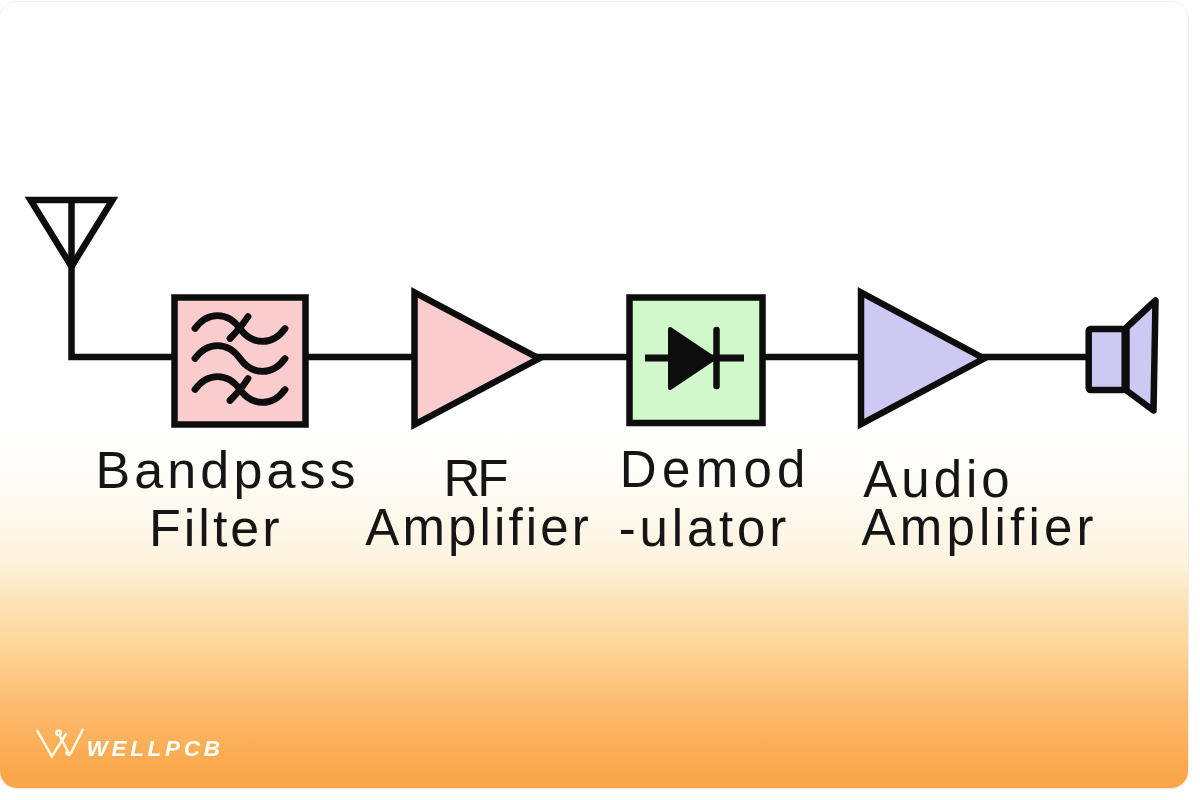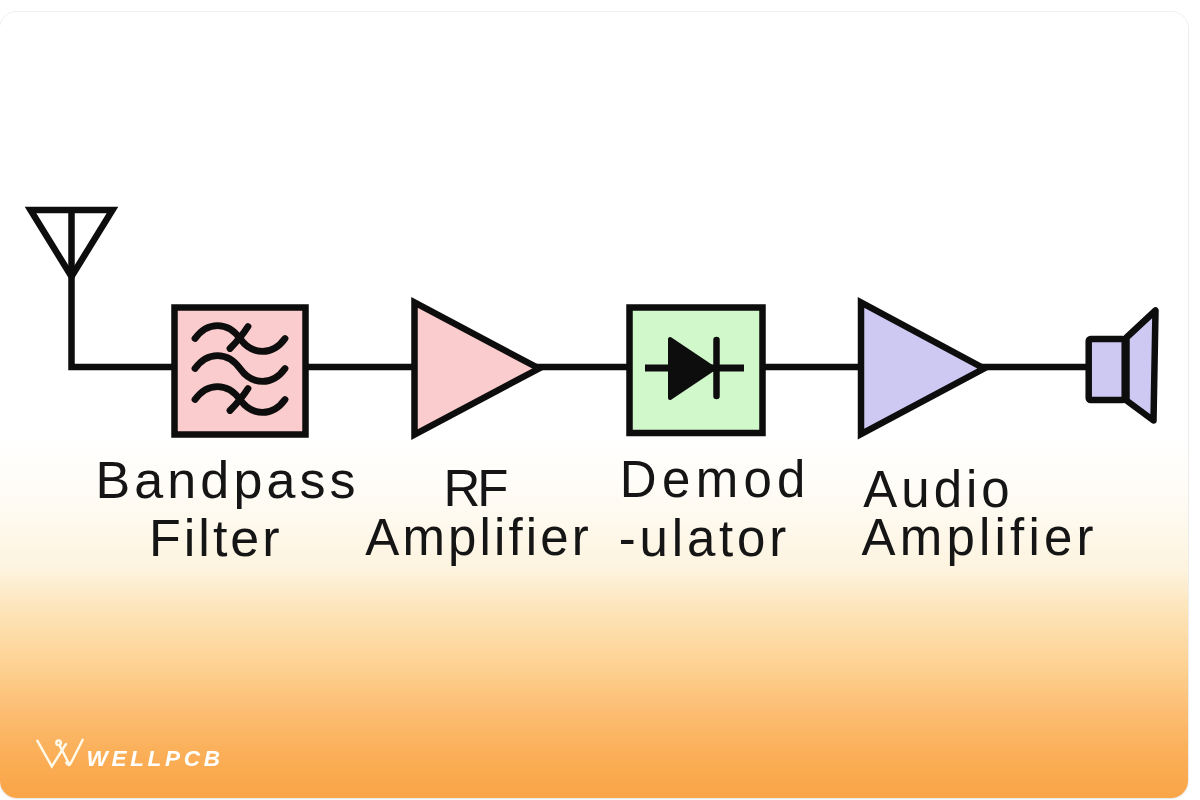--- a/index.html
+++ b/index.html
@@ -1,17 +1,17 @@
 <!DOCTYPE html>
 <html><head>
 <meta charset="utf-8">
 <style>
   html,body{margin:0;padding:0;width:1200px;height:800px;background:#ffffff;overflow:hidden;}
   .card{
-    position:absolute; left:0px; top:12px; width:1188px; height:786px;
+    position:absolute; left:0px; top:2px; width:1188px; height:786px;
     border-radius:17px; overflow:hidden;
     background:linear-gradient(180deg,
       #ffffff 0%,
       #ffffff 54%,
       #fffefc 56.4%,
       #fffdf9 59.5%,
       #fef8eb 65.9%,
       #fdf3de 71%,
       #fde4b9 76.1%,
       #fdd496 82.4%,

